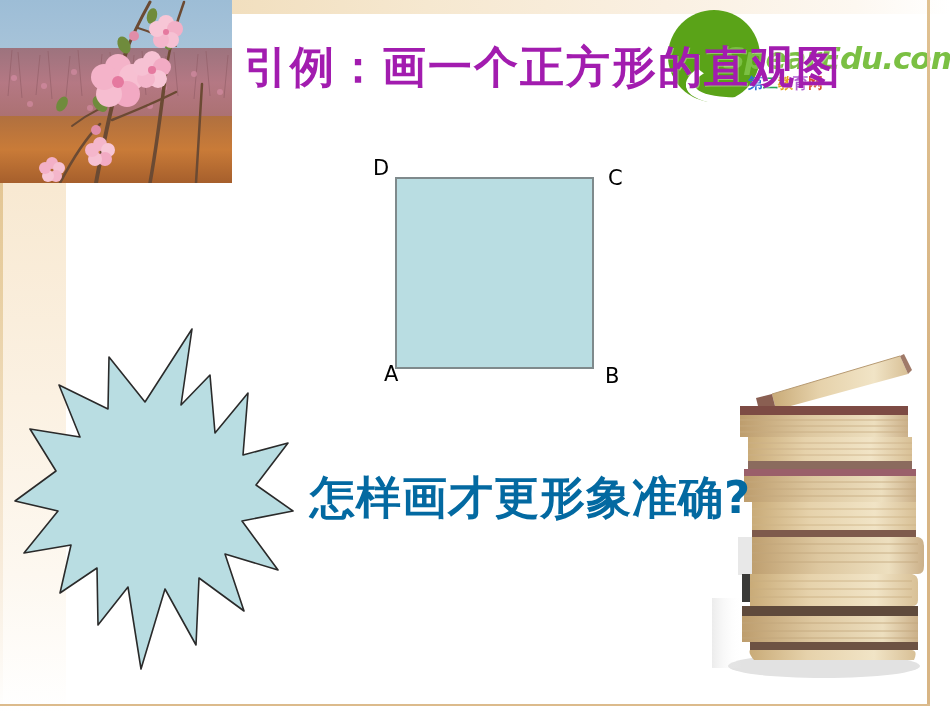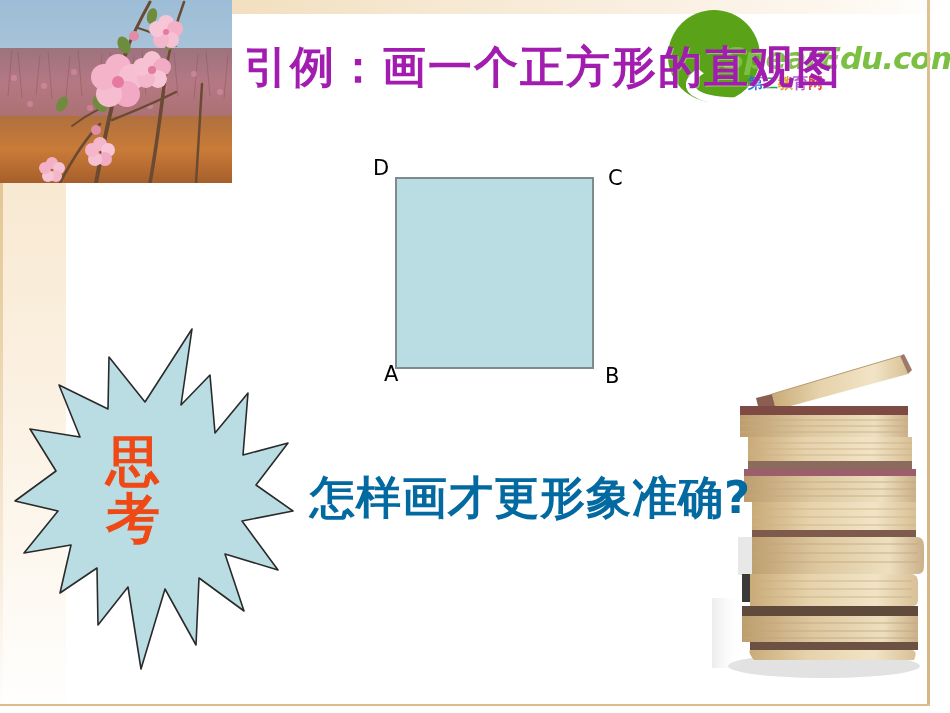--- a/index.html
+++ b/index.html
@@ -348,21 +348,20 @@
     <div class="vlabel lbl-c">C</div>
     <div class="vlabel lbl-a">A</div>
     <div class="vlabel lbl-b">B</div>
   </div>
 
   <div class="burst-wrap">
     <svg width="285" height="350" viewBox="0 0 285 350">
       <polygon points="182,4 171,80 200,50 205,108 238,68 233,130 278,118 246,160 283,186 232,196 268,245 215,229 234,286 189,253 186,320 155,264 131,344 118,262 88,300 87,243 50,268 61,220 14,228 48,186 5,176 46,146 20,104 70,112 49,60 98,84 99,32 135,77" fill="#b9dde2" stroke="#2a2a2a" stroke-width="1.6" stroke-linejoin="round"></polygon>
     </svg>
   </div>
-  <div class="burst-text">思考</div>
 
   <div class="photo-books">
     <svg width="220" height="340" viewBox="0 0 220 340">
       <defs>
         <linearGradient id="pg1" x1="0" y1="0" x2="1" y2="0">
           <stop offset="0%" stop-color="#c9ab78"></stop>
           <stop offset="35%" stop-color="#e6d2ab"></stop>
           <stop offset="75%" stop-color="#f1e4c6"></stop>
           <stop offset="100%" stop-color="#d8c096"></stop>
         </linearGradient>

